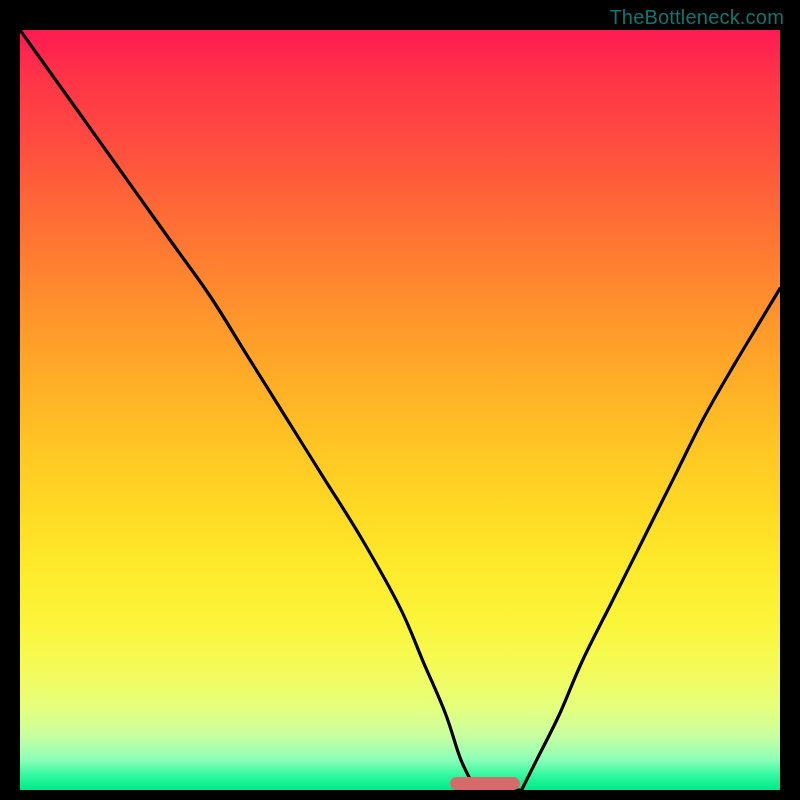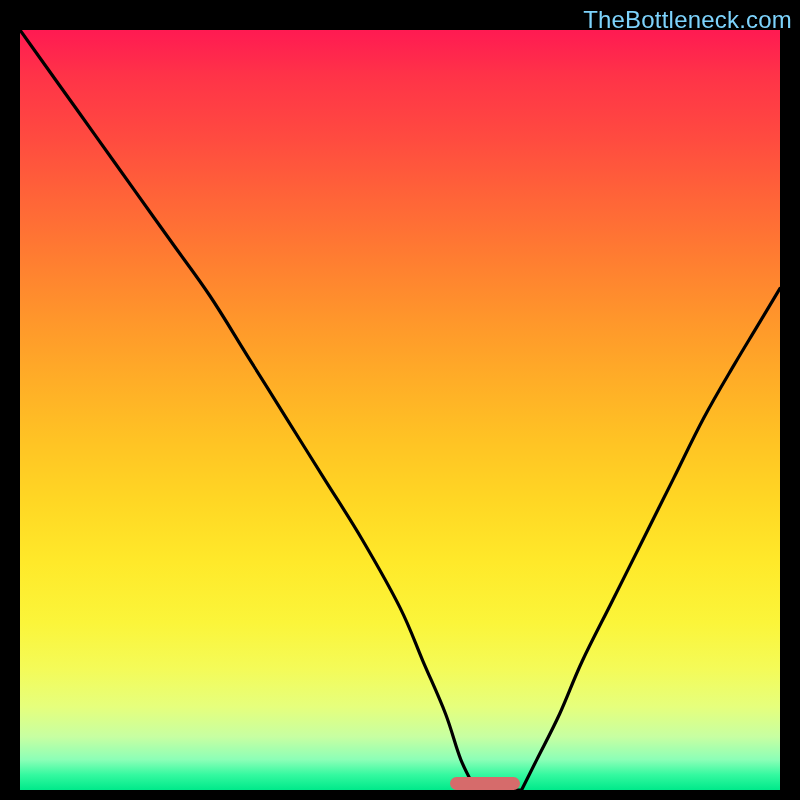--- a/index.html
+++ b/index.html
@@ -62,23 +62,23 @@
   }
   .marker {
     position: absolute;
     background: #d66b6b;
     border-radius: 7px;
     height: 13px;
   }
   .watermark {
     position: absolute;
     top: 6px;
-    right: 8px;
-    color: #7dd3fc;
-    font-size: 24px;
+    right: 16px;
+    color: #0f766e;
+    font-size: 20px;
     letter-spacing: 0.2px;
     font-weight: 500;
   }
 </style>
 </head>
 <body>
 
 <div class="watermark">TheBottleneck.com</div>
 
 <div class="frame">

